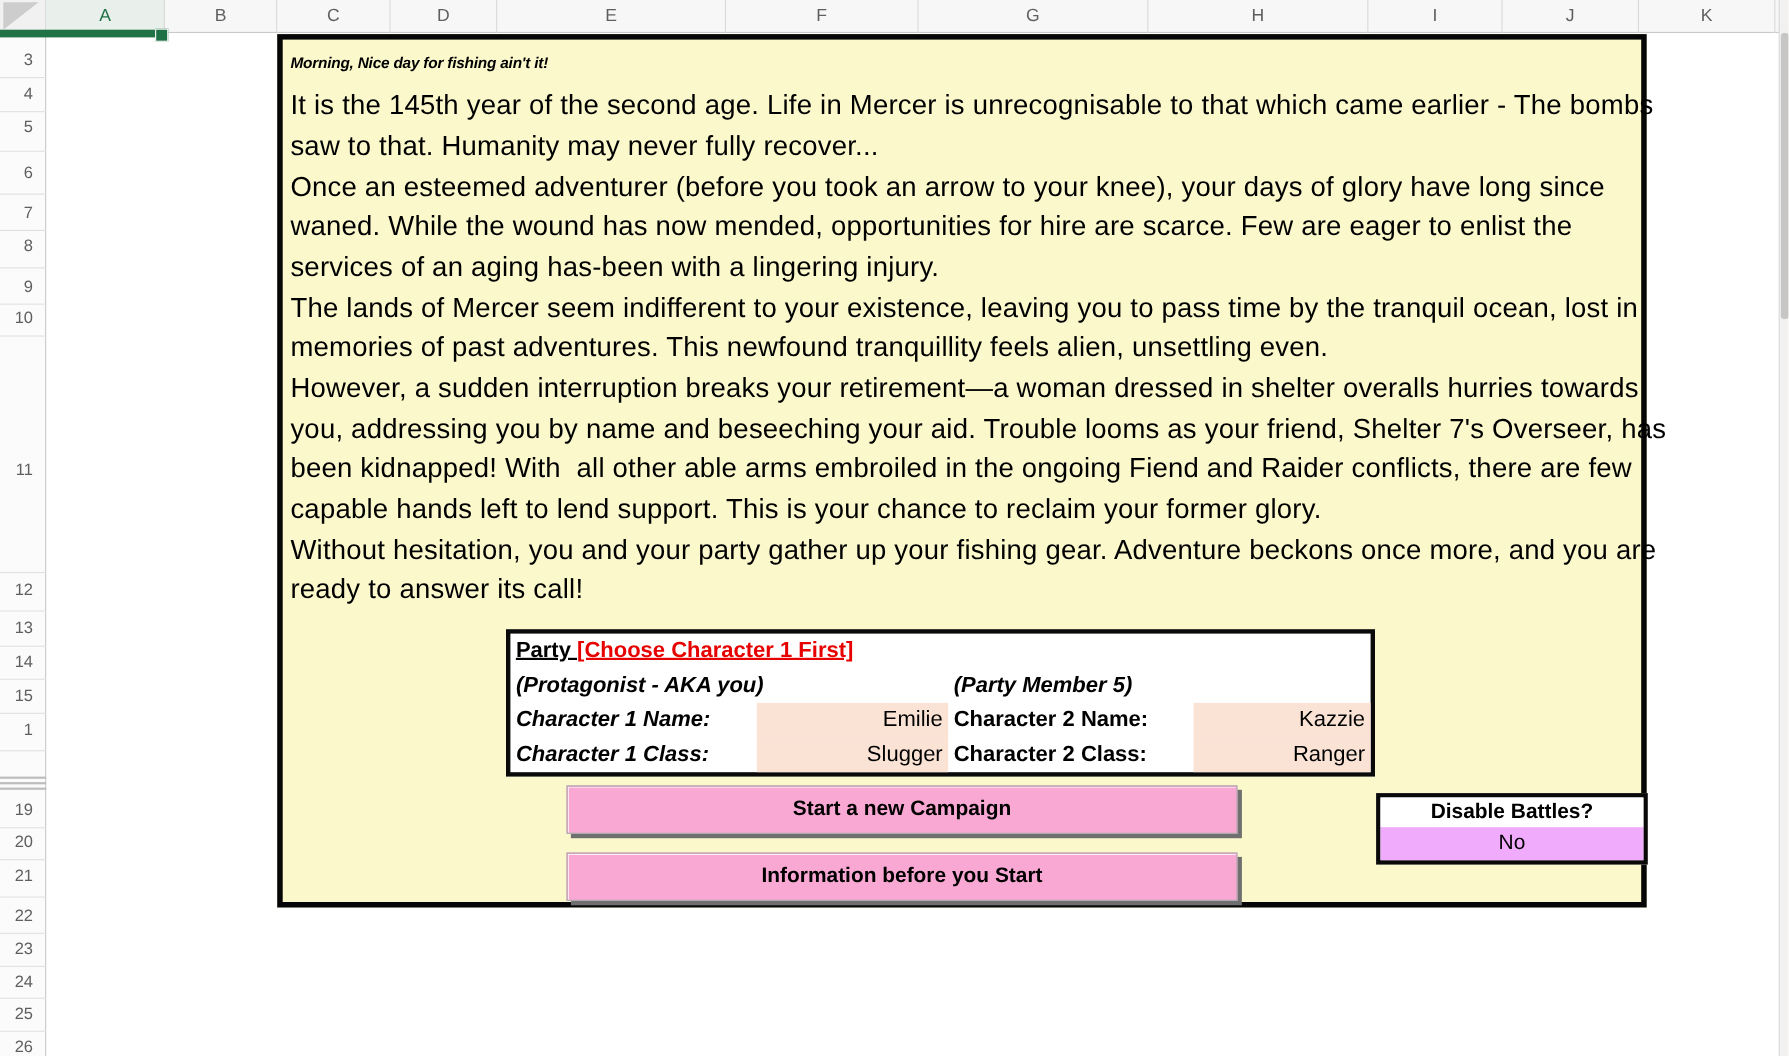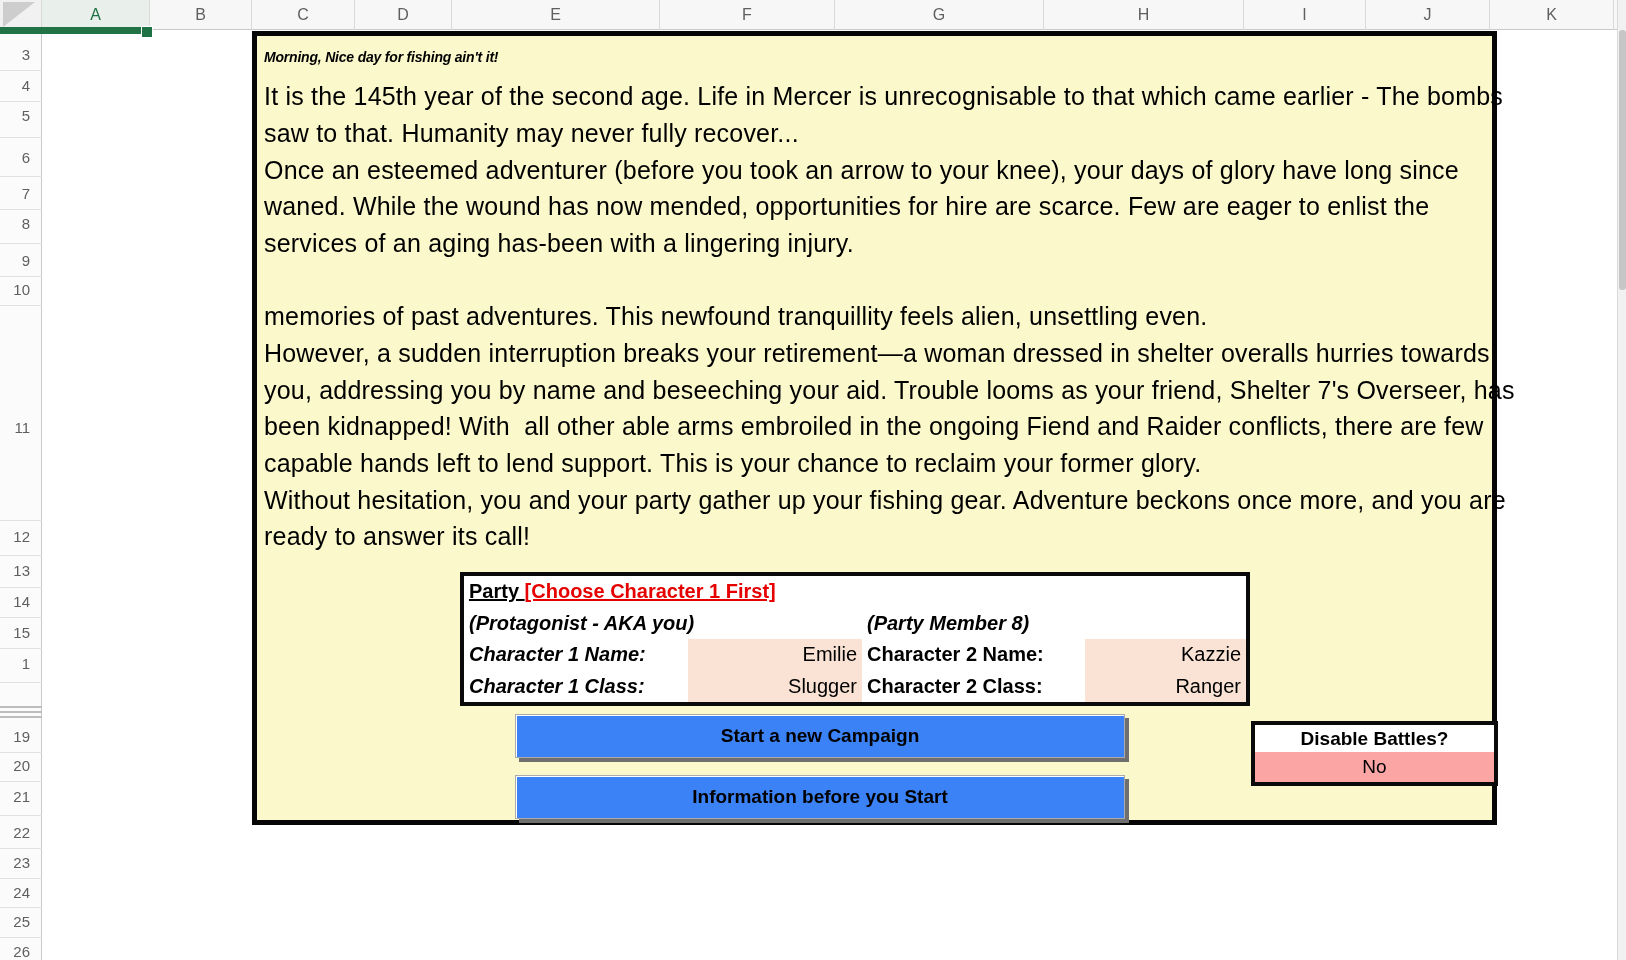--- a/index.html
+++ b/index.html
@@ -54,34 +54,34 @@
   .p-head .red-part { text-decoration:underline; color:#e60000; }
   .p-sub { font-weight:bold; font-style:italic; padding-left:5px; }
   .p-sub1 { grid-column:1 / span 2; }
   .p-sub2 { grid-column:3 / span 2; }
   .p-label1 { font-weight:bold; font-style:italic; padding-left:5px; }
   .p-label2 { font-weight:bold; padding-left:5px; }
   .p-value { background:#fae3d5; text-align:right; padding-right:5px; }
 
   
   .xl-btn { position:absolute; left:258px; width:610px; height:44px;
-            background:#3b82f6; border:1px solid #ababab;
+            background:#f9a8d4; border:1px solid #ababab;
             box-shadow:inset 1px 1px 0 #ffffff, 4px 4px 0 #6f6f6f;
             font-family:"Liberation Sans", sans-serif; font-size:19px; font-weight:bold;
             color:#000; text-align:center; cursor:pointer; }
   .btn-start { top:678px; }
   .btn-info  { top:739px; }
 
   
   .disable-box { position:absolute; left:994px; top:685px; width:247px; height:65px;
                  border:4px solid #0a0a0a; background:#ffffff; }
   .disable-title { height:27px; line-height:27px; text-align:center; font-size:19px;
                    font-weight:bold; color:#000; background:#ffffff; }
   .disable-value { height:30px; line-height:30px; text-align:center; font-size:19px;
-                   color:#000; background:#fca5a5; }
+                   color:#000; background:#f0abfc; }
 </style>
 </head>
 <body>
 
 <div class="screen">
 
   <div class="col-header-bar">
     <div class="corner">
       <div class="corner-tri"></div>
     </div>
@@ -151,34 +151,35 @@
   </div>
 
   <div class="panel">
     <div class="story-title">Morning, Nice day for fishing ain't it!</div>
 
     <div class="story-line" style="top:42px">It is the 145th year of the second age. Life in Mercer is unrecognisable to that which came earlier - The bombs</div>
     <div class="story-line" style="top:79px">saw to that. Humanity may never fully recover...</div>
     <div class="story-line" style="top:116px">Once an esteemed adventurer (before you took an arrow to your knee), your days of glory have long since</div>
     <div class="story-line" style="top:152px">waned. While the wound has now mended, opportunities for hire are scarce. Few are eager to enlist the</div>
     <div class="story-line" style="top:189px">services of an aging has-been with a lingering injury.</div>
+    <div class="story-line" style="top:226px">The lands of Mercer seem indifferent to your existence, leaving you to pass time by the tranquil ocean, lost in</div>
     <div class="story-line" style="top:262px">memories of past adventures. This newfound tranquillity feels alien, unsettling even.</div>
     <div class="story-line" style="top:299px">However, a sudden interruption breaks your retirement—a woman dressed in shelter overalls hurries towards</div>
     <div class="story-line" style="top:336px">you, addressing you by name and beseeching your aid. Trouble looms as your friend, Shelter 7's Overseer, has</div>
     <div class="story-line" style="top:372px">been kidnapped! With  all other able arms embroiled in the ongoing Fiend and Raider conflicts, there are few</div>
     <div class="story-line" style="top:409px">capable hands left to lend support. This is your chance to reclaim your former glory.</div>
     <div class="story-line" style="top:446px">Without hesitation, you and your party gather up your fishing gear. Adventure beckons once more, and you are</div>
     <div class="story-line" style="top:482px">ready to answer its call!</div>
 
     <div class="party-box">
       <div class="pcell p-head">
         <span class="black-part">Party </span><span class="red-part">[Choose Character 1 First]</span>
       </div>
       <div class="pcell p-sub p-sub1">(Protagonist - AKA you)</div>
-      <div class="pcell p-sub p-sub2">(Party Member 8)</div>
+      <div class="pcell p-sub p-sub2">(Party Member 5)</div>
 
       <div class="pcell p-label1">Character 1 Name:</div>
       <div class="pcell p-value">Emilie</div>
       <div class="pcell p-label2">Character 2 Name:</div>
       <div class="pcell p-value">Kazzie</div>
 
       <div class="pcell p-label1">Character 1 Class:</div>
       <div class="pcell p-value">Slugger</div>
       <div class="pcell p-label2">Character 2 Class:</div>
       <div class="pcell p-value">Ranger</div>

